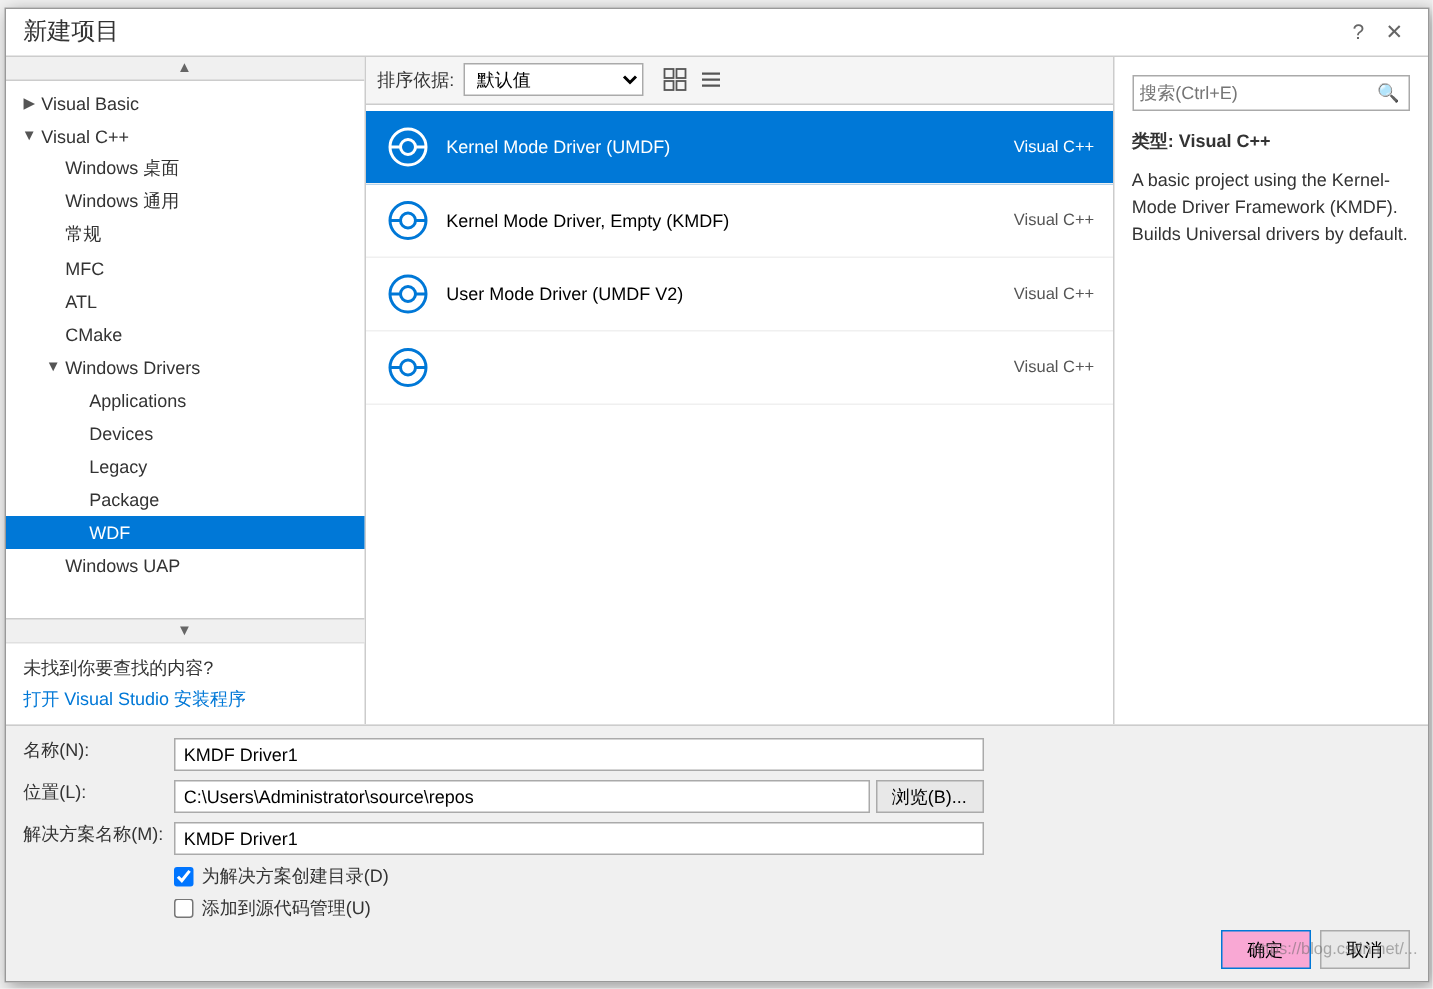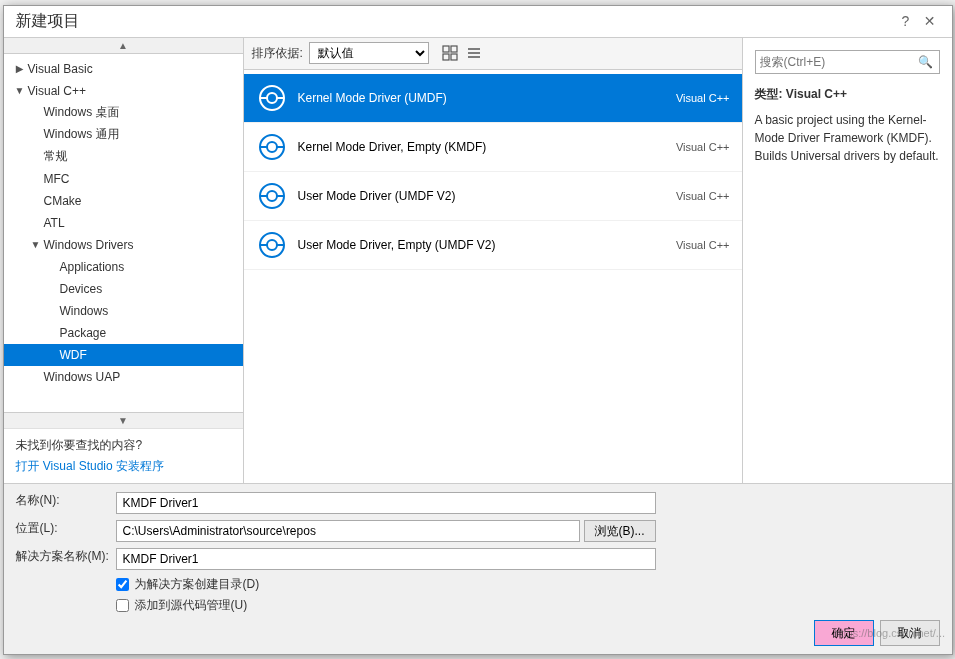--- a/index.html
+++ b/index.html
@@ -436,47 +436,47 @@
           <span class="label">常规</span>
         </div>
 
         <div class="tree-item level2">
           <span class="expand-icon"></span>
           <span class="label">MFC</span>
         </div>
 
         <div class="tree-item level2">
           <span class="expand-icon"></span>
+          <span class="label">ATL</span>
+        </div>
+
+        <div class="tree-item level2">
+          <span class="expand-icon"></span>
           <span class="label">CMake</span>
-        </div>
-
-        <div class="tree-item level2">
-          <span class="expand-icon"></span>
-          <span class="label">ATL</span>
         </div>
 
 
         <div class="tree-item level2">
           <span class="expand-icon">▼</span>
           <span class="label">Windows Drivers</span>
         </div>
 
         <div class="tree-item level3">
           <span class="expand-icon"></span>
           <span class="label">Applications</span>
         </div>
 
         <div class="tree-item level3">
           <span class="expand-icon"></span>
           <span class="label">Devices</span>
         </div>
 
         <div class="tree-item level3">
           <span class="expand-icon"></span>
-          <span class="label">Windows</span>
+          <span class="label">Legacy</span>
         </div>
 
         <div class="tree-item level3">
           <span class="expand-icon"></span>
           <span class="label">Package</span>
         </div>
 
         <div class="tree-item level3 wdf-selected">
           <span class="expand-icon"></span>
           <span class="label">WDF</span>
@@ -575,23 +575,20 @@
 
         <div class="template-item">
           <div class="template-icon">
             <svg class="driver-icon-svg" viewBox="0 0 30 30">
               <circle cx="15" cy="15" r="12" fill="none" stroke="#0078d7" stroke-width="2"></circle>
               <circle cx="15" cy="15" r="5" fill="none" stroke="#0078d7" stroke-width="2"></circle>
               <line x1="3" y1="15" x2="10" y2="15" stroke="#0078d7" stroke-width="2"></line>
               <line x1="20" y1="15" x2="27" y2="15" stroke="#0078d7" stroke-width="2"></line>
             </svg>
           </div>
-          <div class="template-info">
-            <span class="template-name">User Mode Driver, Empty (UMDF V2)</span>
-          </div>
           <span class="template-lang">Visual C++</span>
         </div>
 
       </div>
     </div>
 
     <div class="right-panel">
       <div class="search-box">
         <input class="search-input" type="text" placeholder="搜索(Ctrl+E)" style="">
         <span class="search-icon-btn">🔍</span>

